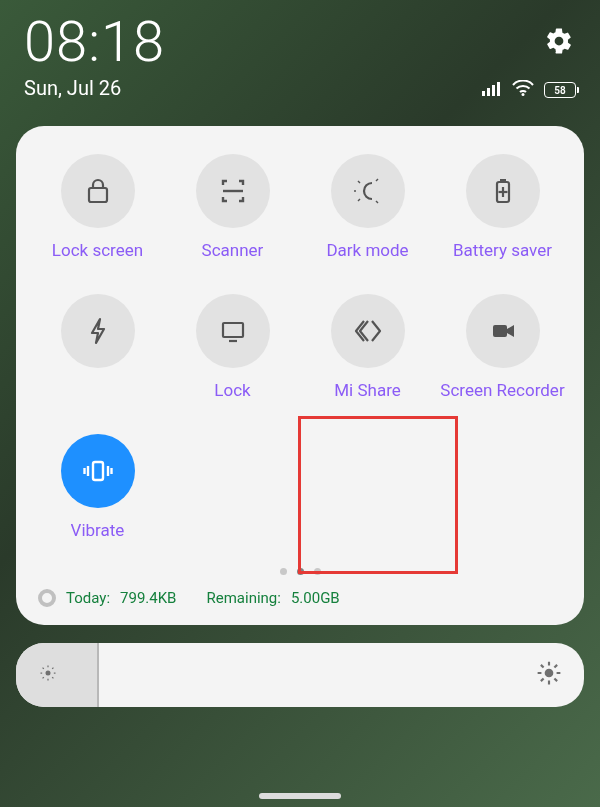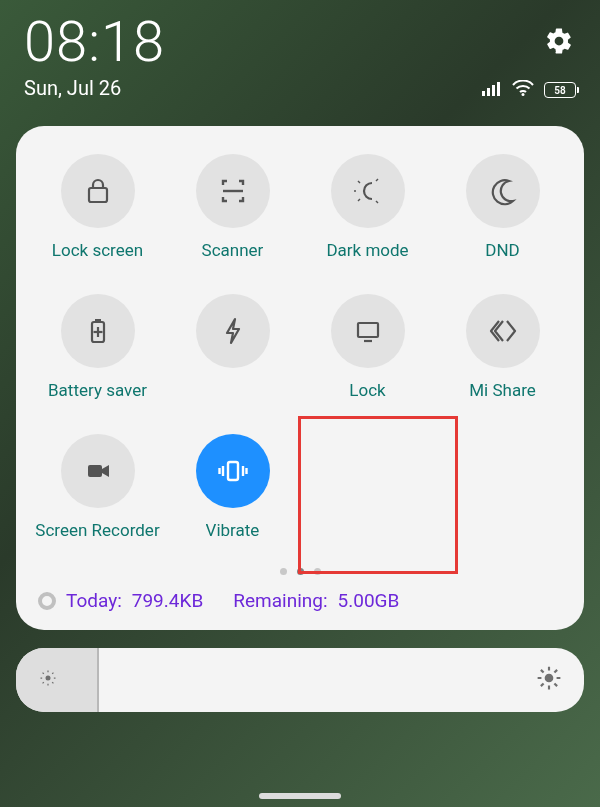--- a/index.html
+++ b/index.html
@@ -95,21 +95,21 @@
     align-items: center;
     justify-content: center;
   }
   .chip.active {
     background: #1e90ff;
   }
   .chip svg { display: block; }
   .tile-label {
     margin-top: 12px;
     font-size: 17px;
-    color: #0f766e;
+    color: #8b5cf6;
     text-align: center;
     white-space: nowrap;
     max-width: 130px;
     overflow: hidden;
   }
   .highlight {
     position: absolute;
     border: 3px solid #e53935;
     width: 160px;
     height: 158px;
@@ -126,22 +126,22 @@
   }
   .dot { width: 7px; height: 7px; border-radius: 50%; background: #c8c8c8; }
   .dot.active { background: #808080; }
 
   .data-row {
     display: flex;
     align-items: center;
     gap: 10px;
     margin-top: 14px;
     padding: 0 8px;
-    font-size: 19px;
-    color: #6d28d9;
+    font-size: 15px;
+    color: #15803d;
   }
   .data-row .ring {
     width: 18px; height: 18px; border: 4px solid #c0c0c0; border-radius: 50%;
   }
 
   
   .brightness {
     background: #f4f4f4;
     border-radius: 28px;
     margin: 18px 16px 0 16px;
@@ -240,28 +240,20 @@
         </div>
         <div class="tile-label">Scanner</div>
       </div>
       <div class="tile">
         <div class="chip">
           <svg width="32" height="32" viewBox="0 0 32 32">
             <use href="#dark-mode-icon"></use>
           </svg>
         </div>
         <div class="tile-label">Dark mode</div>
-      </div>
-      <div class="tile">
-        <div class="chip">
-          <svg width="32" height="32" viewBox="0 0 32 32">
-            <use href="#moon-icon"></use>
-          </svg>
-        </div>
-        <div class="tile-label">DND</div>
       </div>
       <div class="tile">
         <div class="chip">
           <svg width="32" height="32" viewBox="0 0 32 32">
             <use href="#battery-plus-icon"></use>
           </svg>
         </div>
         <div class="tile-label">Battery saver</div>
       </div>
       <div class="tile">

